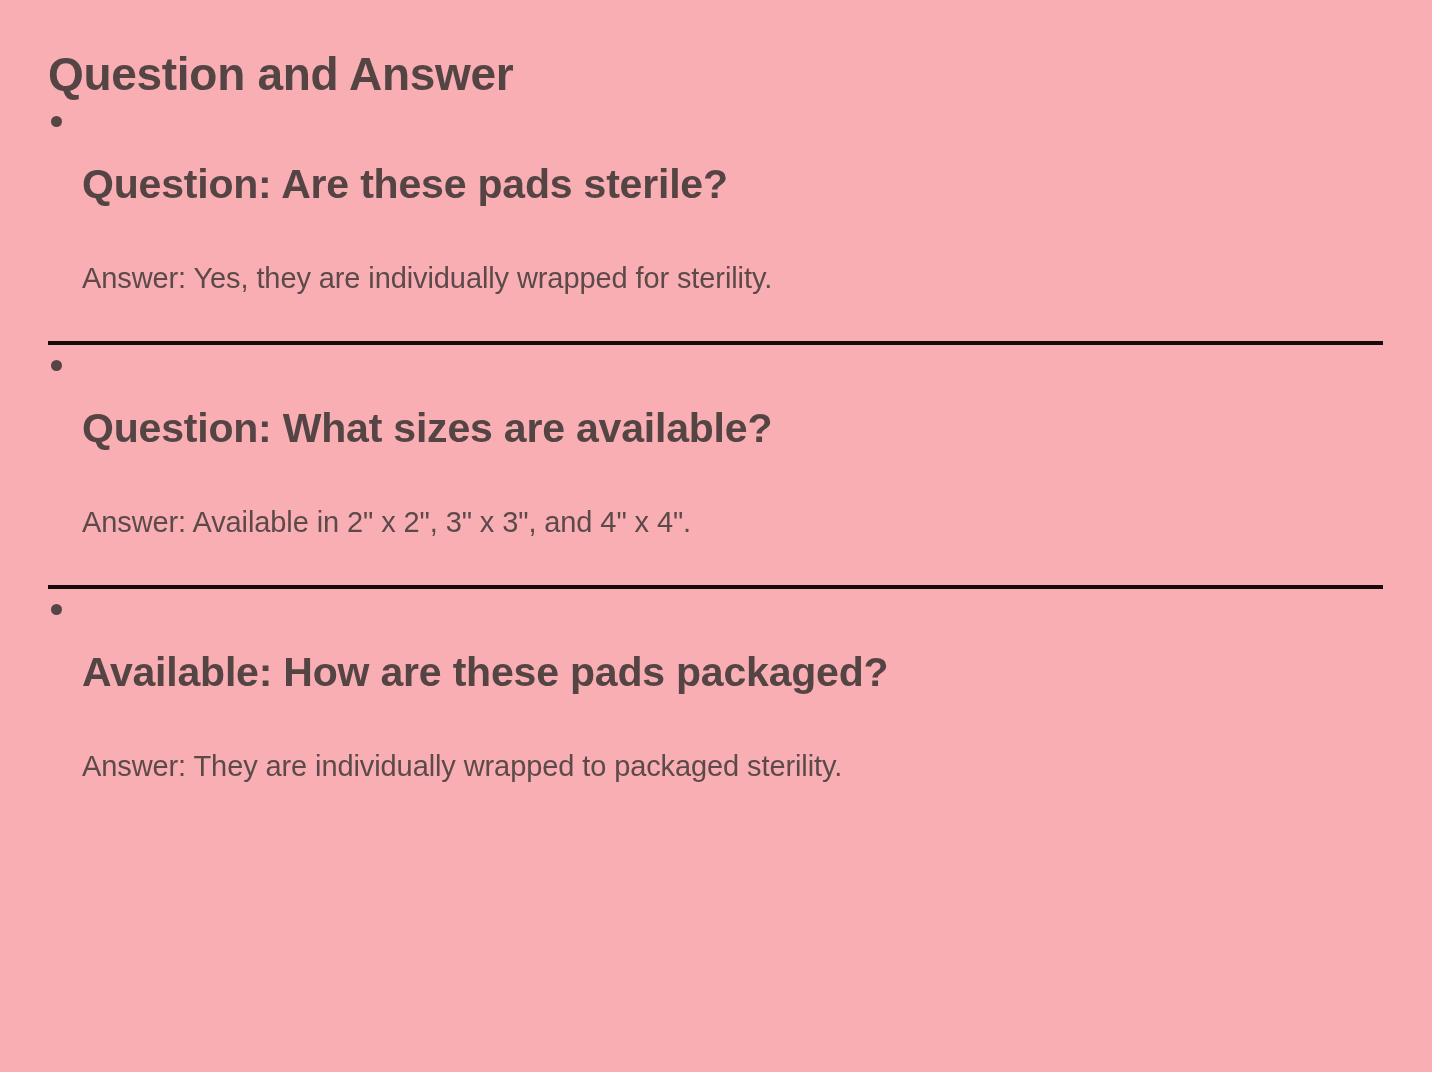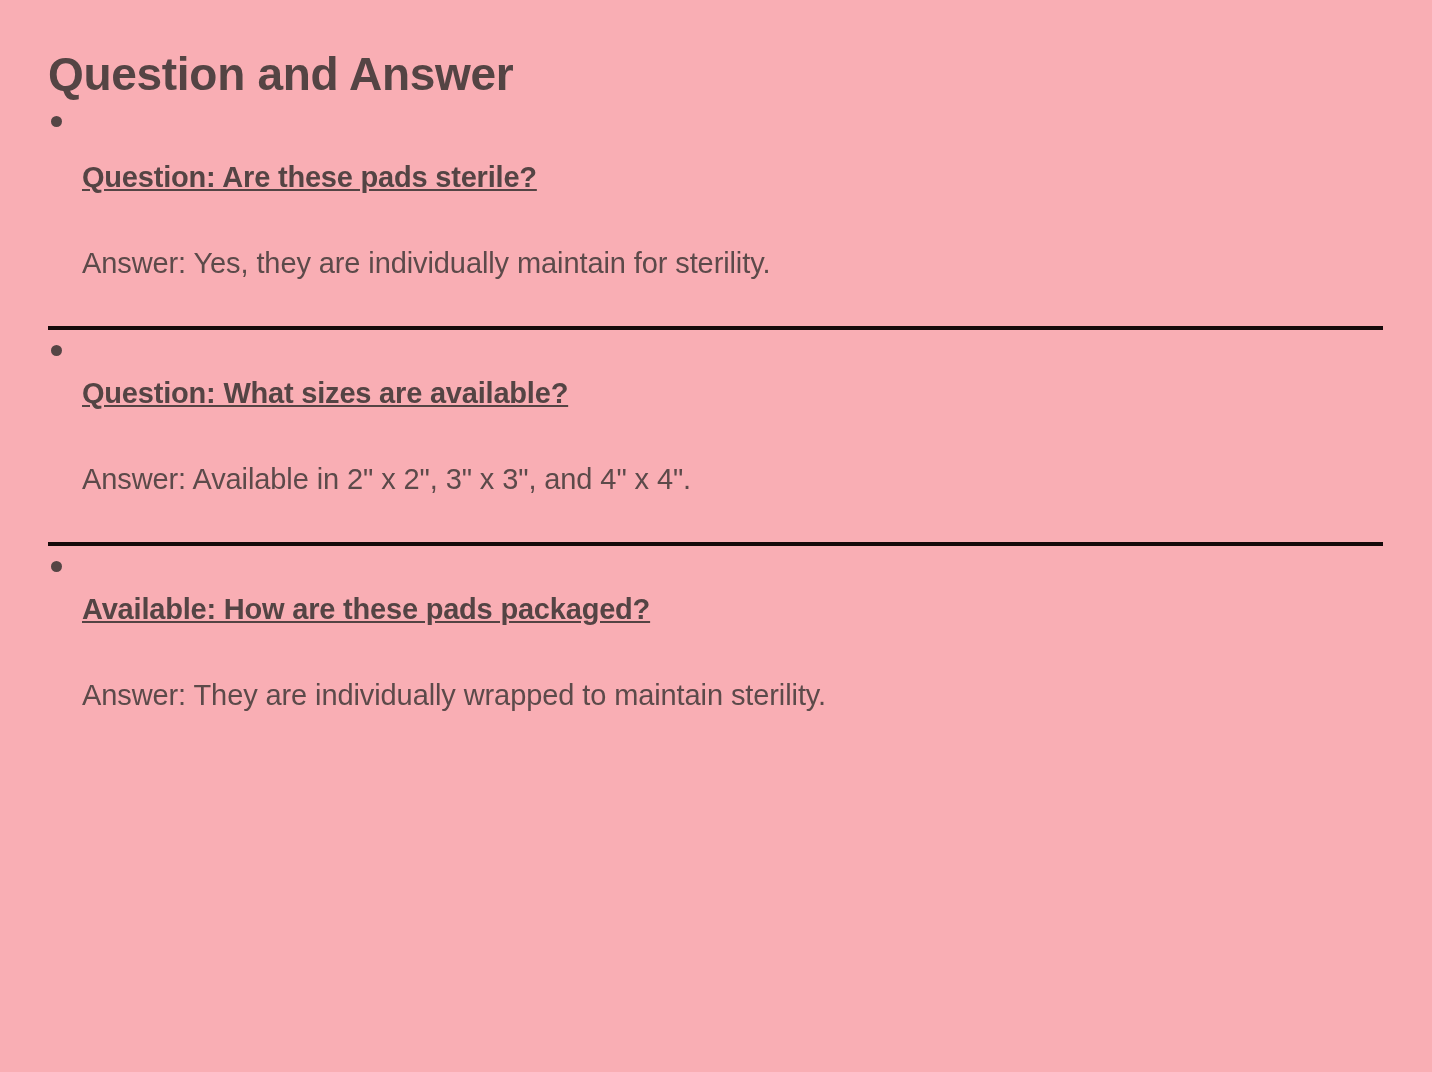--- a/index.html
+++ b/index.html
@@ -48,27 +48,26 @@
     position: absolute;
     left: 3px;
     top: 15px;
     width: 11px;
     height: 11px;
     border-radius: 50%;
     background: #554545;
   }
 
   .question-text {
-    font-size: 29px;
+    font-size: 41px;
     font-weight: bold;
     color: #544444;
     line-height: 1.25;
     margin: 0;
     letter-spacing: -0.2px;
-    text-decoration: underline;
   }
 
   .answer-text {
     font-size: 29px;
     font-weight: normal;
     color: #5c4a4a;
     line-height: 1.3;
     margin: 0;
     padding-top: 50px;
     letter-spacing: -0.1px;
@@ -76,57 +75,57 @@
 
   .faq-divider {
     height: 0;
     border: 0;
     border-top: 4px solid #160a0a;
     margin: 43px 0 0 0;
     width: 1335px;
   }
 
   .faq-block + .faq-block .faq-item {
-    padding-top: 45px;
+    padding-top: 58px;
   }
 
   .faq-block:first-child .faq-item {
     padding-top: 58px;
   }
 </style>
 </head>
 <body>
 
 <div class="page">
 
   <h1 class="page-title">Question and Answer</h1>
 
   <ul class="faq-list">
 
     <li class="faq-block">
       <div class="faq-item">
         <span class="bullet-icon"></span>
         <p class="question-text">Question: Are these pads sterile?</p>
-        <p class="answer-text">Answer: Yes, they are individually maintain for sterility.</p>
+        <p class="answer-text">Answer: Yes, they are individually wrapped for sterility.</p>
       </div>
       <hr class="faq-divider">
     </li>
 
     <li class="faq-block">
       <div class="faq-item">
         <span class="bullet-icon"></span>
         <p class="question-text">Question: What sizes are available?</p>
         <p class="answer-text">Answer: Available in 2" x 2", 3" x 3", and 4" x 4".</p>
       </div>
       <hr class="faq-divider">
     </li>
 
 
     <li class="faq-block">
       <div class="faq-item">
         <span class="bullet-icon"></span>
         <p class="question-text">Available: How are these pads packaged?</p>
-        <p class="answer-text">Answer: They are individually wrapped to maintain sterility.</p>
+        <p class="answer-text">Answer: They are individually wrapped to packaged sterility.</p>
       </div>
     </li>
 
   </ul>
 </div>
 
 </body></html>

